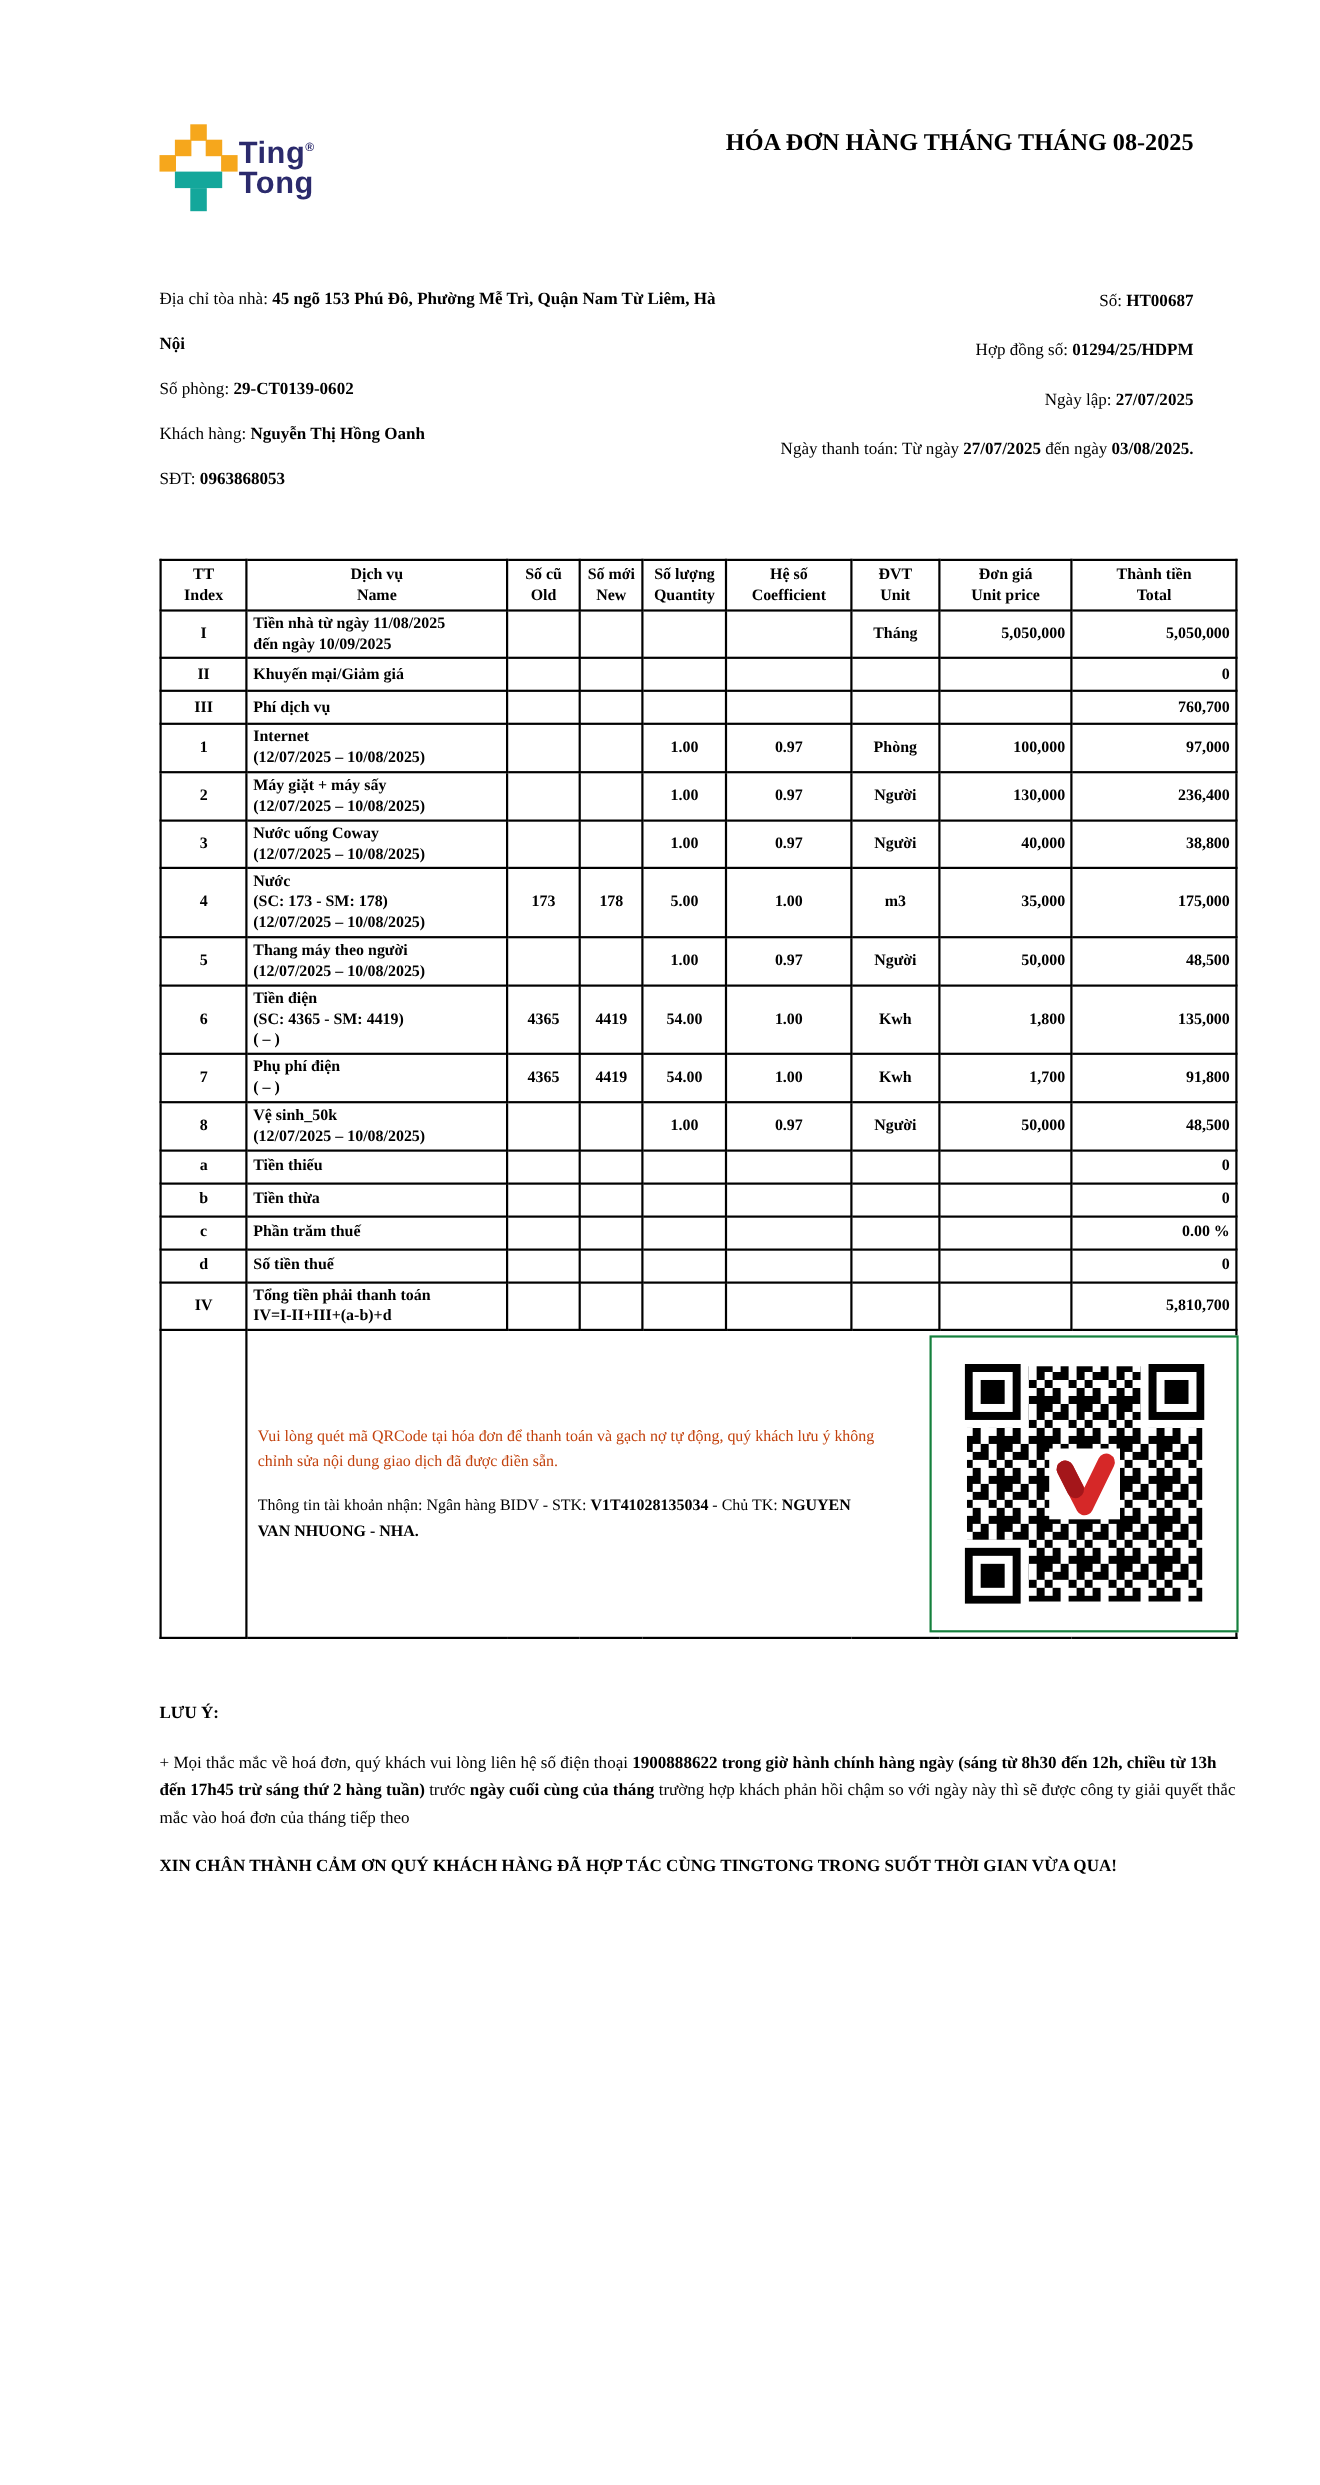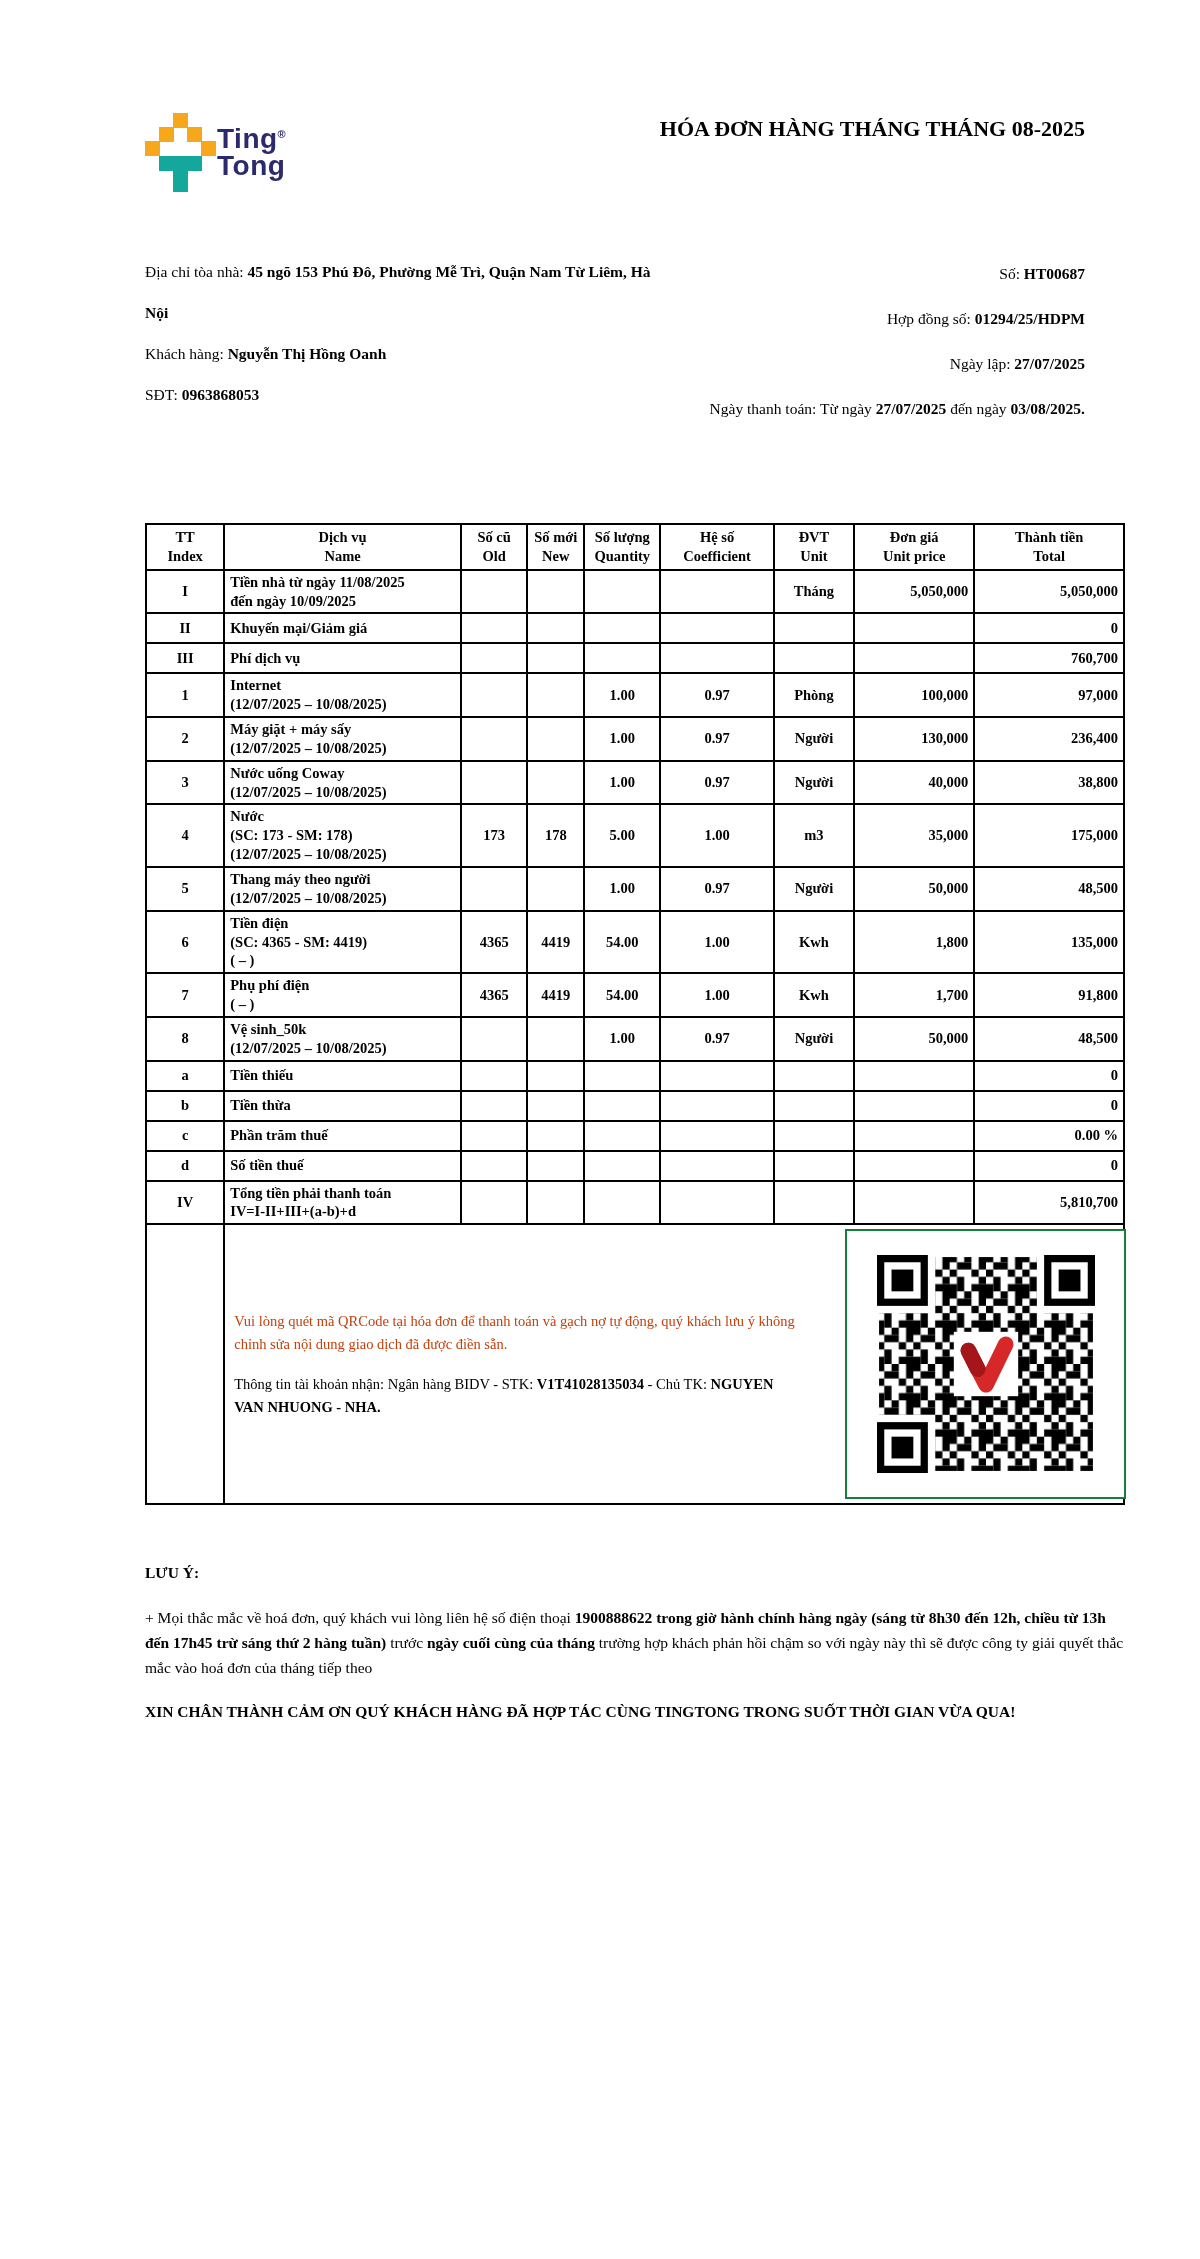--- a/index.html
+++ b/index.html
@@ -27,21 +27,21 @@
   .brand-text sup{font-size:11px;vertical-align:super;}
   .doc-title{width:520px;text-align:right;font-weight:bold;font-size:22px;line-height:1.45;padding-right:40px;}
   
   .info{display:flex;margin-top:58px;}
   .info-left{width:52%;}
   .info-left p{margin:0;line-height:41px;}
   .info-right{width:48%;text-align:right;padding-right:40px;box-sizing:border-box;}
   .info-right p{margin:0;line-height:45px;}
   .v{font-weight:bold;}
   
-  table.inv{border-collapse:collapse;width:100%;margin-top:92px;table-layout:fixed;}
+  table.inv{border-collapse:collapse;width:100%;margin-top:52px;table-layout:fixed;}
   table.inv th,table.inv td{border:2px solid #000;padding:2px 5px;font-size:14.5px;line-height:1.3;vertical-align:middle;word-wrap:break-word;}
   table.inv th{font-weight:bold;text-align:center;padding:3px 2px;}
   th .en{display:block;}
   td.c{text-align:center;font-weight:bold;}
   td.l{text-align:left;font-weight:bold;}
   td.r{text-align:right;font-weight:bold;padding-right:6px;}
   td.name{white-space:pre-line;}
   td.vtop{vertical-align:top;}
   tr.sline td{height:24px;}
   
@@ -81,20 +81,21 @@
         <span>Ting</span><sup>®</sup><br>
         <span>Tong</span>
       </div>
     </div>
     <div class="doc-title">HÓA ĐƠN HÀNG THÁNG THÁNG 08-2025</div>
   </div>
 
   <div class="info">
     <div class="info-left">
       <p><span>Địa chỉ tòa nhà: </span><span class="v">45 ngõ 153 Phú Đô, Phường Mễ Trì, Quận Nam Từ Liêm, Hà Nội</span></p>
+      <p><span>Số phòng: </span><span class="v">29-CT0139-0602</span></p>
       <p><span>Khách hàng: </span><span class="v">Nguyễn Thị Hồng Oanh</span></p>
       <p><span>SĐT: </span><span class="v">0963868053</span></p>
     </div>
     <div class="info-right">
       <p><span>Số: </span><span class="v">HT00687</span></p>
       <p><span>Hợp đồng số: </span><span class="v">01294/25/HDPM</span></p>
       <p><span>Ngày lập: </span><span class="v">27/07/2025</span></p>
       <p><span>Ngày thanh toán: Từ ngày </span><span class="v">27/07/2025</span><span> đến ngày </span><span class="v">03/08/2025.</span></p>
     </div>
   </div>

